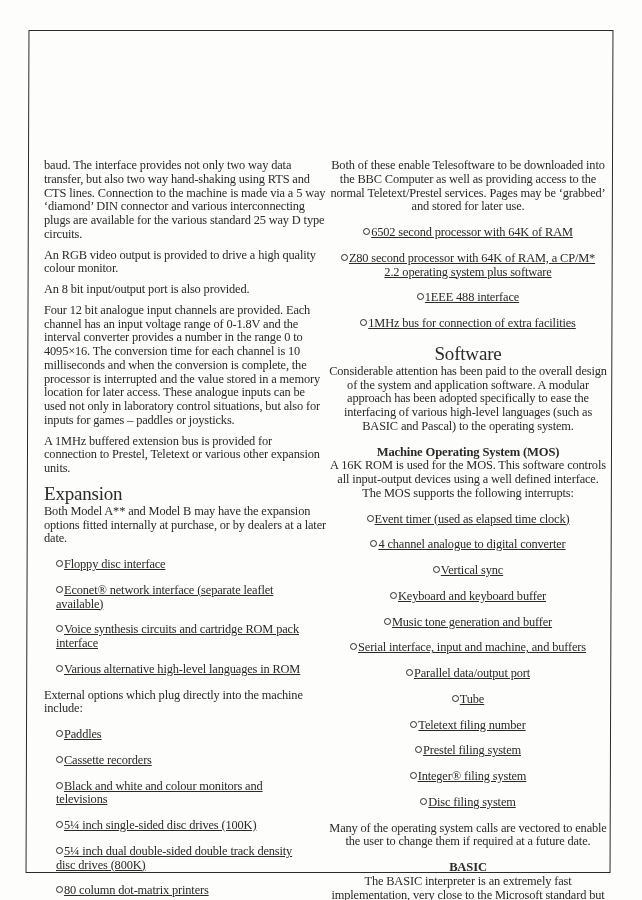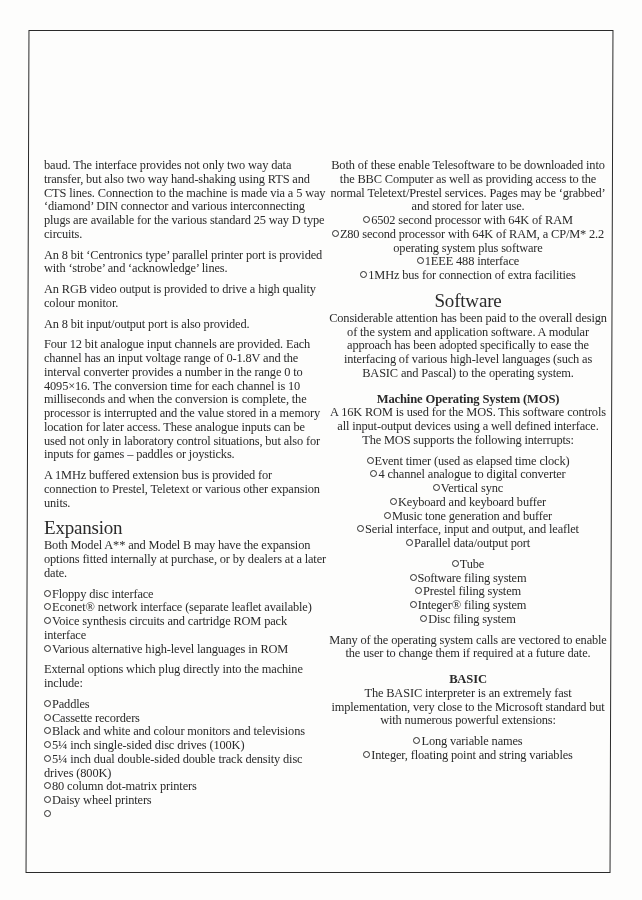--- a/index.html
+++ b/index.html
@@ -10,33 +10,32 @@
   .frame {
     position: absolute; left: 27px; top: 30px; width: 585px; height: 843px;
     border: 1.5px solid #2a2a2a; box-sizing: border-box;
     transform: skewX(-0.2deg);
   }
   .col { position: absolute; top: 159px; font-size: 12.4px; line-height: 13.75px; letter-spacing: -0.15px; }
   .col.left { left: 44px; width: 282px; }
   .col.right { left: 328px; width: 280px; text-align: center; }
   p { margin: 0 0 7px 0; }
   ul { list-style: none; margin: 0 0 7px 0; padding: 0; }
-  li { margin: 0; padding: 0; }
+  li { margin: 12px; padding: 0; text-decoration: underline; }
   .bullet { display: inline-block; width: 5px; height: 5px; border: 1px solid #2a2a2a; border-radius: 50%; margin-right: 1px; vertical-align: 1px; }
   h2 { font-weight: normal; font-size: 19px; line-height: 22px; margin: 4px 0 0 0; letter-spacing: -0.2px; }
   h3 { font-weight: bold; font-size: 12.6px; line-height: 13.75px; margin: 12px 0 0 0; }
 </style>
 </head>
 <body>
 
 <div class="frame"></div>
 
 <div class="col left">
   <p>baud. The interface provides not only two way data transfer, but also two way hand-shaking using RTS and CTS lines. Connection to the machine is made via a 5 way ‘diamond’ DIN connector and various interconnecting plugs are available for the various standard 25 way D type circuits.</p>
-  <p>An 8 bit ‘Centronics type’ parallel printer port is provided with ‘strobe’ and ‘acknowledge’ lines.</p>
   <p>An RGB video output is provided to drive a high quality colour monitor.</p>
   <p>An 8 bit input/output port is also provided.</p>
   <p>Four 12 bit analogue input channels are provided. Each channel has an input voltage range of 0-1.8V and the interval converter provides a number in the range 0 to 4095×16. The conversion time for each channel is 10 milliseconds and when the conversion is complete, the processor is interrupted and the value stored in a memory location for later access. These analogue inputs can be used not only in laboratory control situations, but also for inputs for games – paddles or joysticks.</p>
   <p>A 1MHz buffered extension bus is provided for connection to Prestel, Teletext or various other expansion units.</p>
 
   <h2>Expansion</h2>
   <p>Both Model A** and Model B may have the expansion options fitted internally at purchase, or by dealers at a later date.</p>
   <ul>
     <li><span class="bullet"></span><span>Floppy disc interface</span></li>
     <li><span class="bullet"></span><span>Econet® network interface (separate leaflet available)</span></li>
@@ -69,26 +68,26 @@
   <p>Considerable attention has been paid to the overall design of the system and application software. A modular approach has been adopted specifically to ease the interfacing of various high-level languages (such as BASIC and Pascal) to the operating system.</p>
 
   <h3>Machine Operating System (MOS)</h3>
   <p>A 16K ROM is used for the MOS. This software controls all input-output devices using a well defined interface. The MOS supports the following interrupts:</p>
   <ul>
     <li><span class="bullet"></span><span>Event timer (used as elapsed time clock)</span></li>
     <li><span class="bullet"></span><span>4 channel analogue to digital converter</span></li>
     <li><span class="bullet"></span><span>Vertical sync</span></li>
     <li><span class="bullet"></span><span>Keyboard and keyboard buffer</span></li>
     <li><span class="bullet"></span><span>Music tone generation and buffer</span></li>
-    <li><span class="bullet"></span><span>Serial interface, input and output, and leaflet</span></li>
+    <li><span class="bullet"></span><span>Serial interface, input and machine, and buffers</span></li>
     <li><span class="bullet"></span><span>Parallel data/output port</span></li>
   </ul>
   <ul>
     <li><span class="bullet"></span><span>Tube</span></li>
-    <li><span class="bullet"></span><span>Software filing system</span></li>
+    <li><span class="bullet"></span><span>Teletext filing number</span></li>
     <li><span class="bullet"></span><span>Prestel filing system</span></li>
     <li><span class="bullet"></span><span>Integer® filing system</span></li>
     <li><span class="bullet"></span><span>Disc filing system</span></li>
   </ul>
   <p>Many of the operating system calls are vectored to enable the user to change them if required at a future date.</p>
 
   <h3>BASIC</h3>
   <p>The BASIC interpreter is an extremely fast implementation, very close to the Microsoft standard but with numerous powerful extensions:</p>
   <ul>
     <li><span class="bullet"></span><span>Long variable names</span></li>

